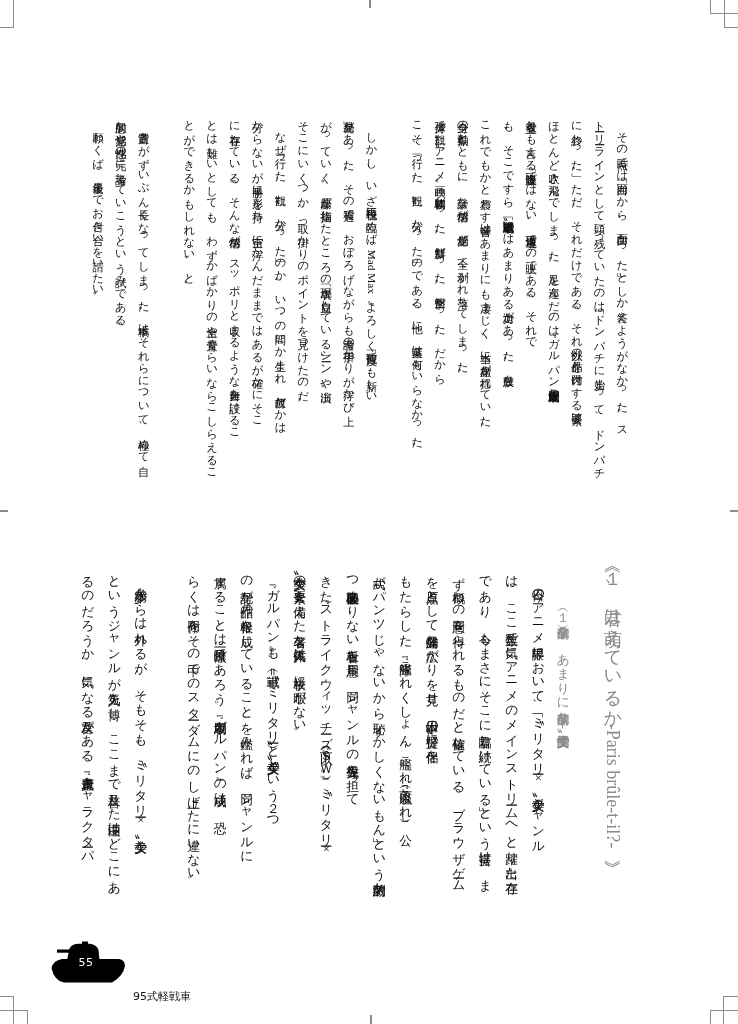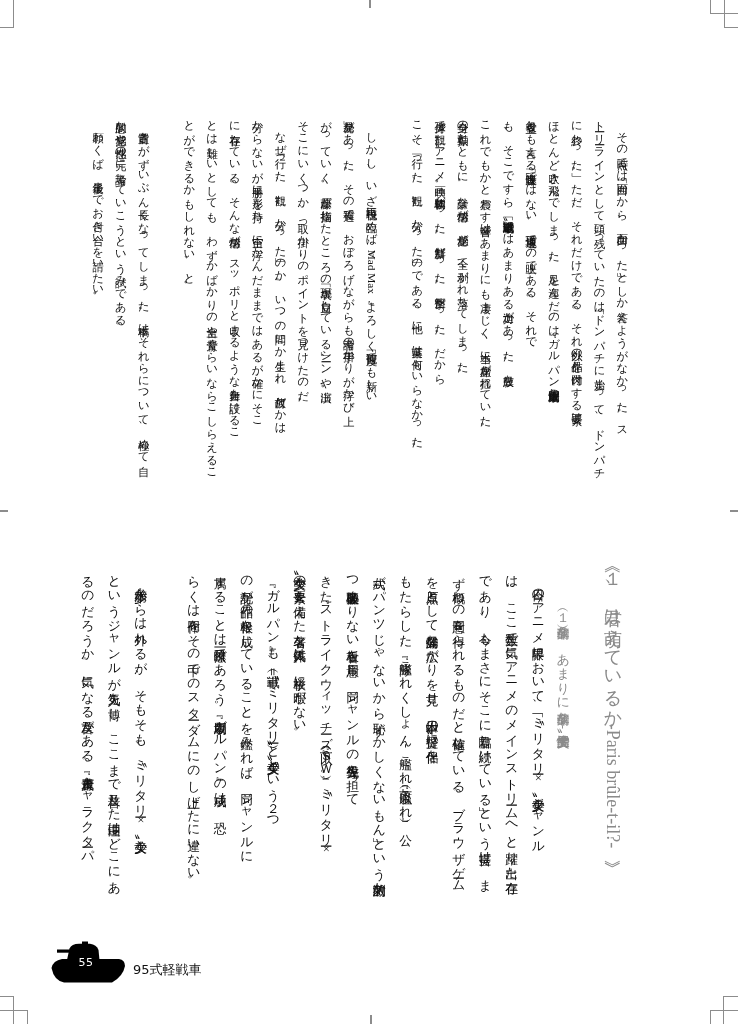--- a/index.html
+++ b/index.html
@@ -27,22 +27,22 @@
   .lower .ln { line-height: 26.5px; }
   .lower .blank { width: 26.5px; }
 
   
   .tank { position: absolute; left: 40px; top: 935px; width: 100px; height: 55px; }
   .tank-num {
     position: absolute; left: 77px; top: 956px; width: 18px; text-align: center;
     font-family: "DejaVu Sans", sans-serif; font-size: 11px; color: #ffffff; letter-spacing: 0.5px;
   }
   .running-title {
-    position: absolute; left: 133px; top: 961px;
-    font-family: "DejaVu Sans", sans-serif; font-size: 13px; color: #111; white-space: nowrap;
+    position: absolute; left: 133px; top: 989px;
+    font-family: "DejaVu Sans", sans-serif; font-size: 11px; color: #111; white-space: nowrap;
   }
 
   
   .cm { position: absolute; background: #8c8c8c; }
 </style>
 </head>
 <body>
 
 <div class="vblock upper">
   <div>

